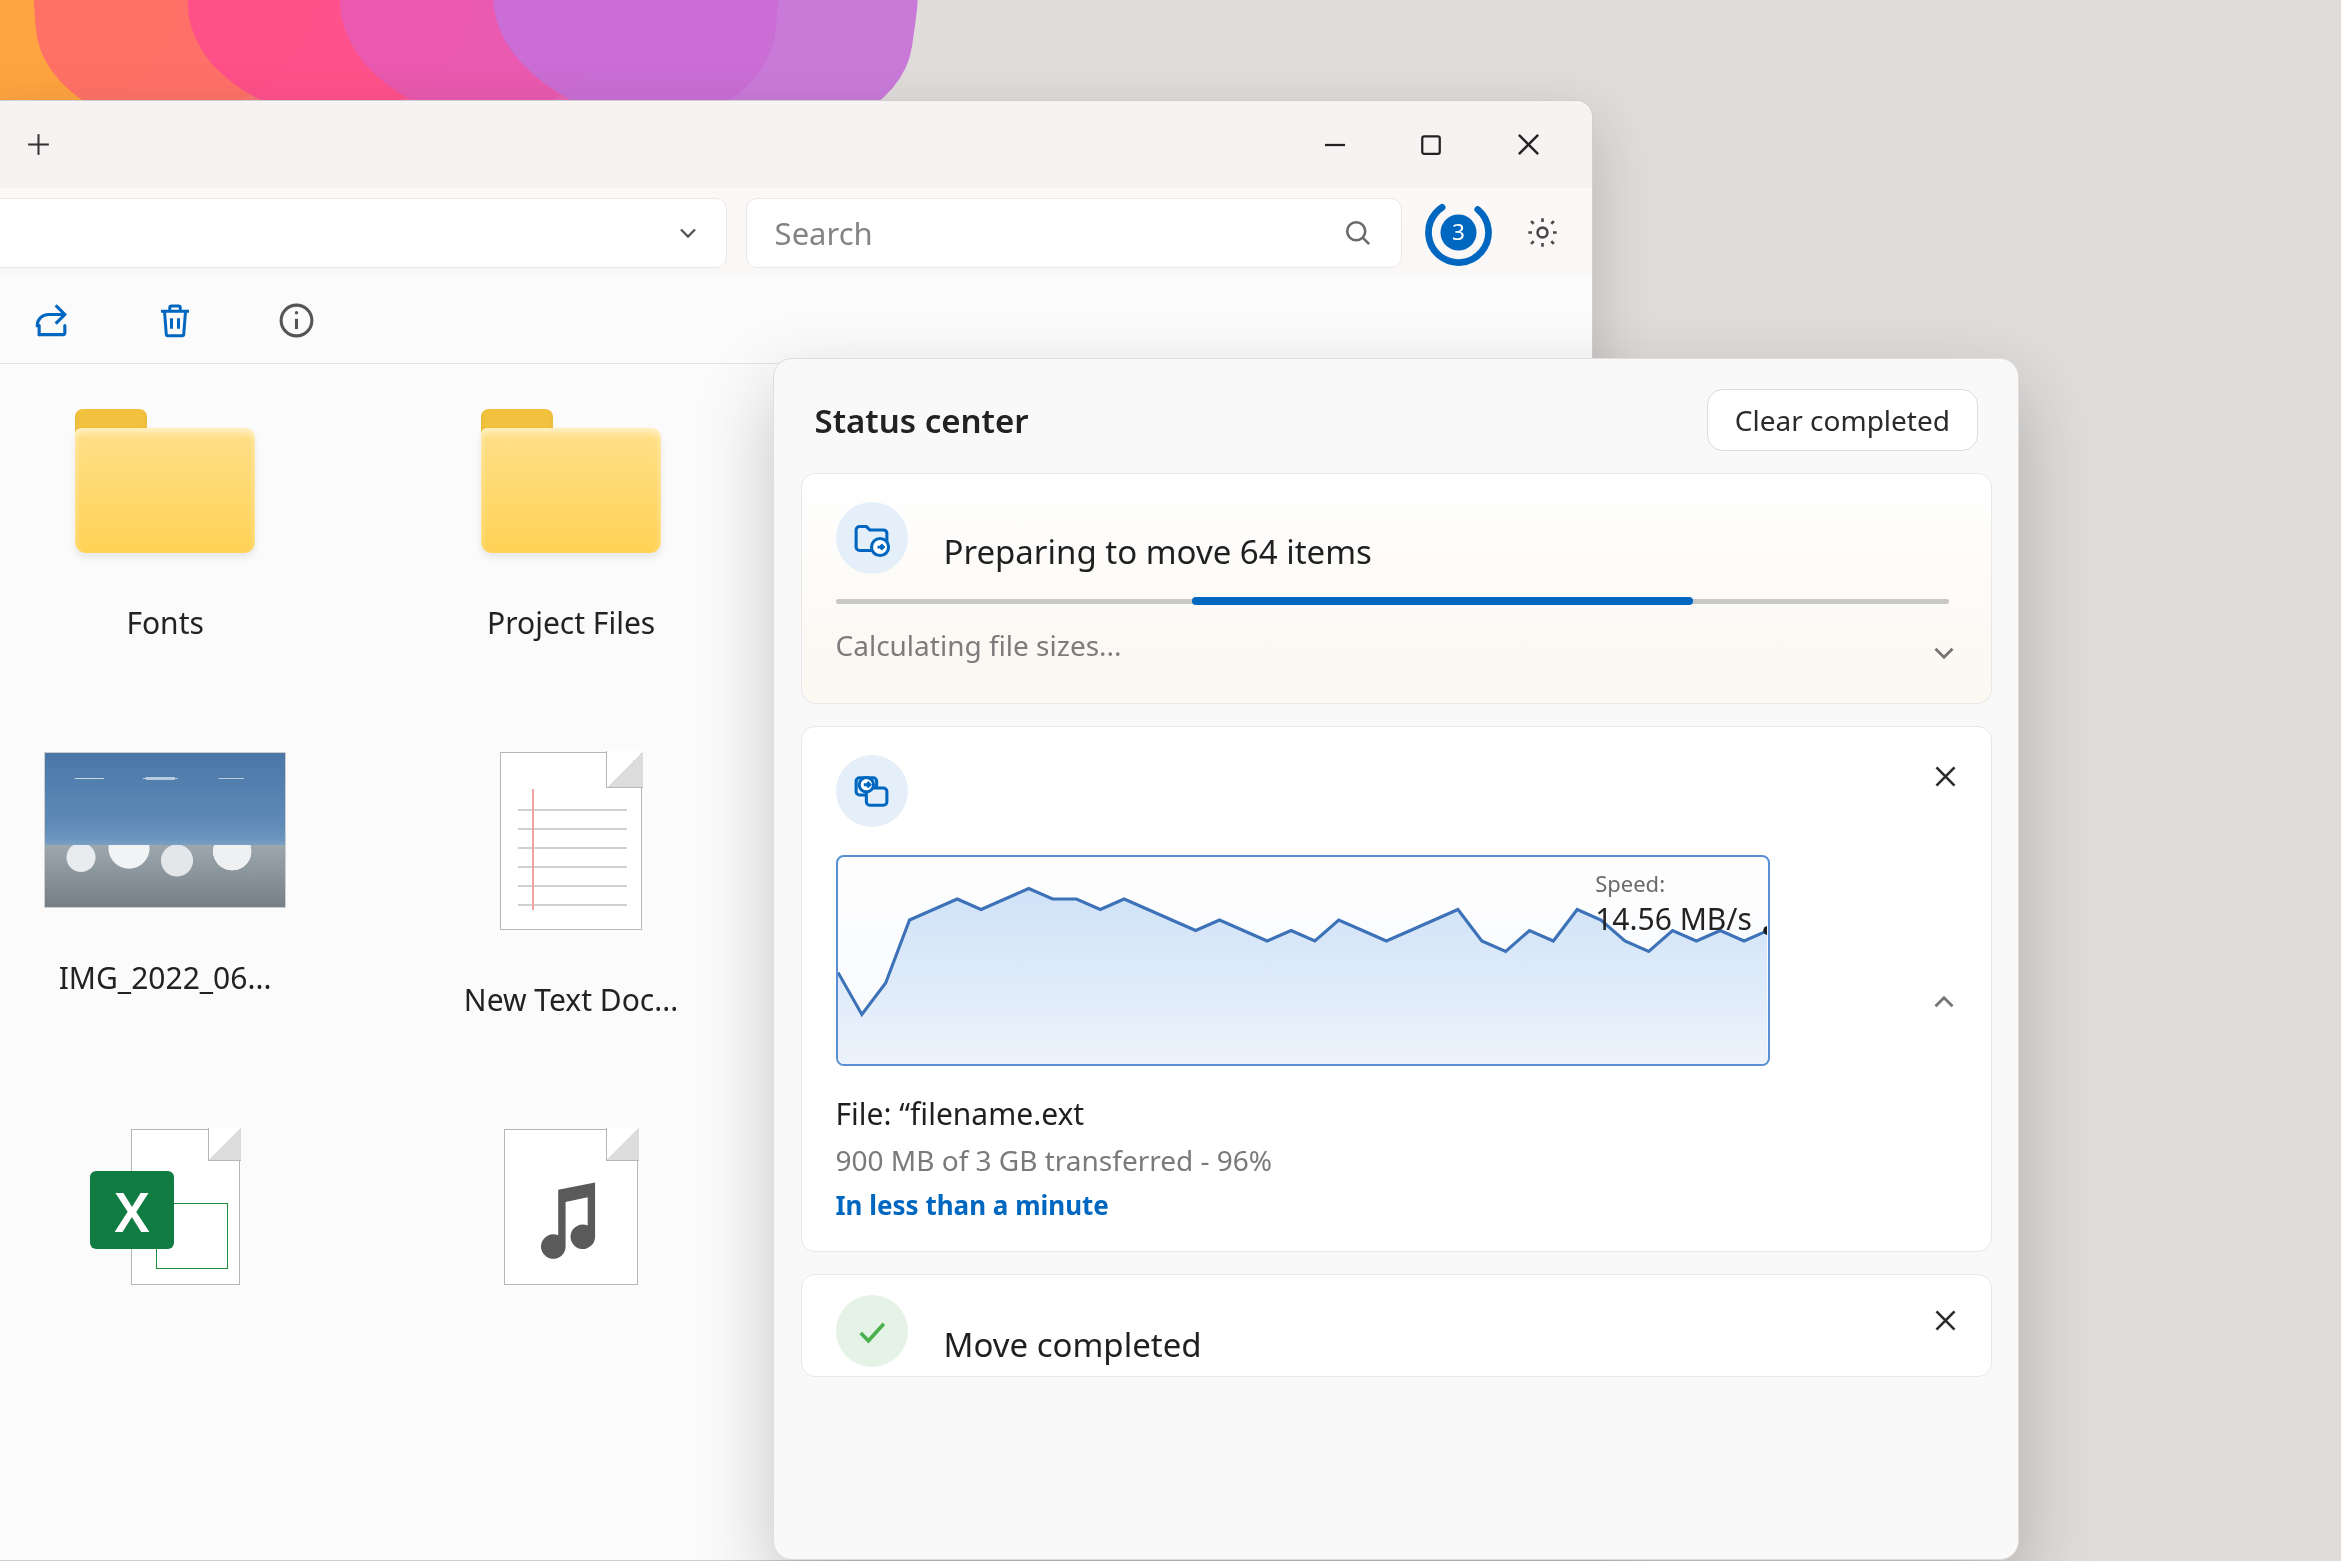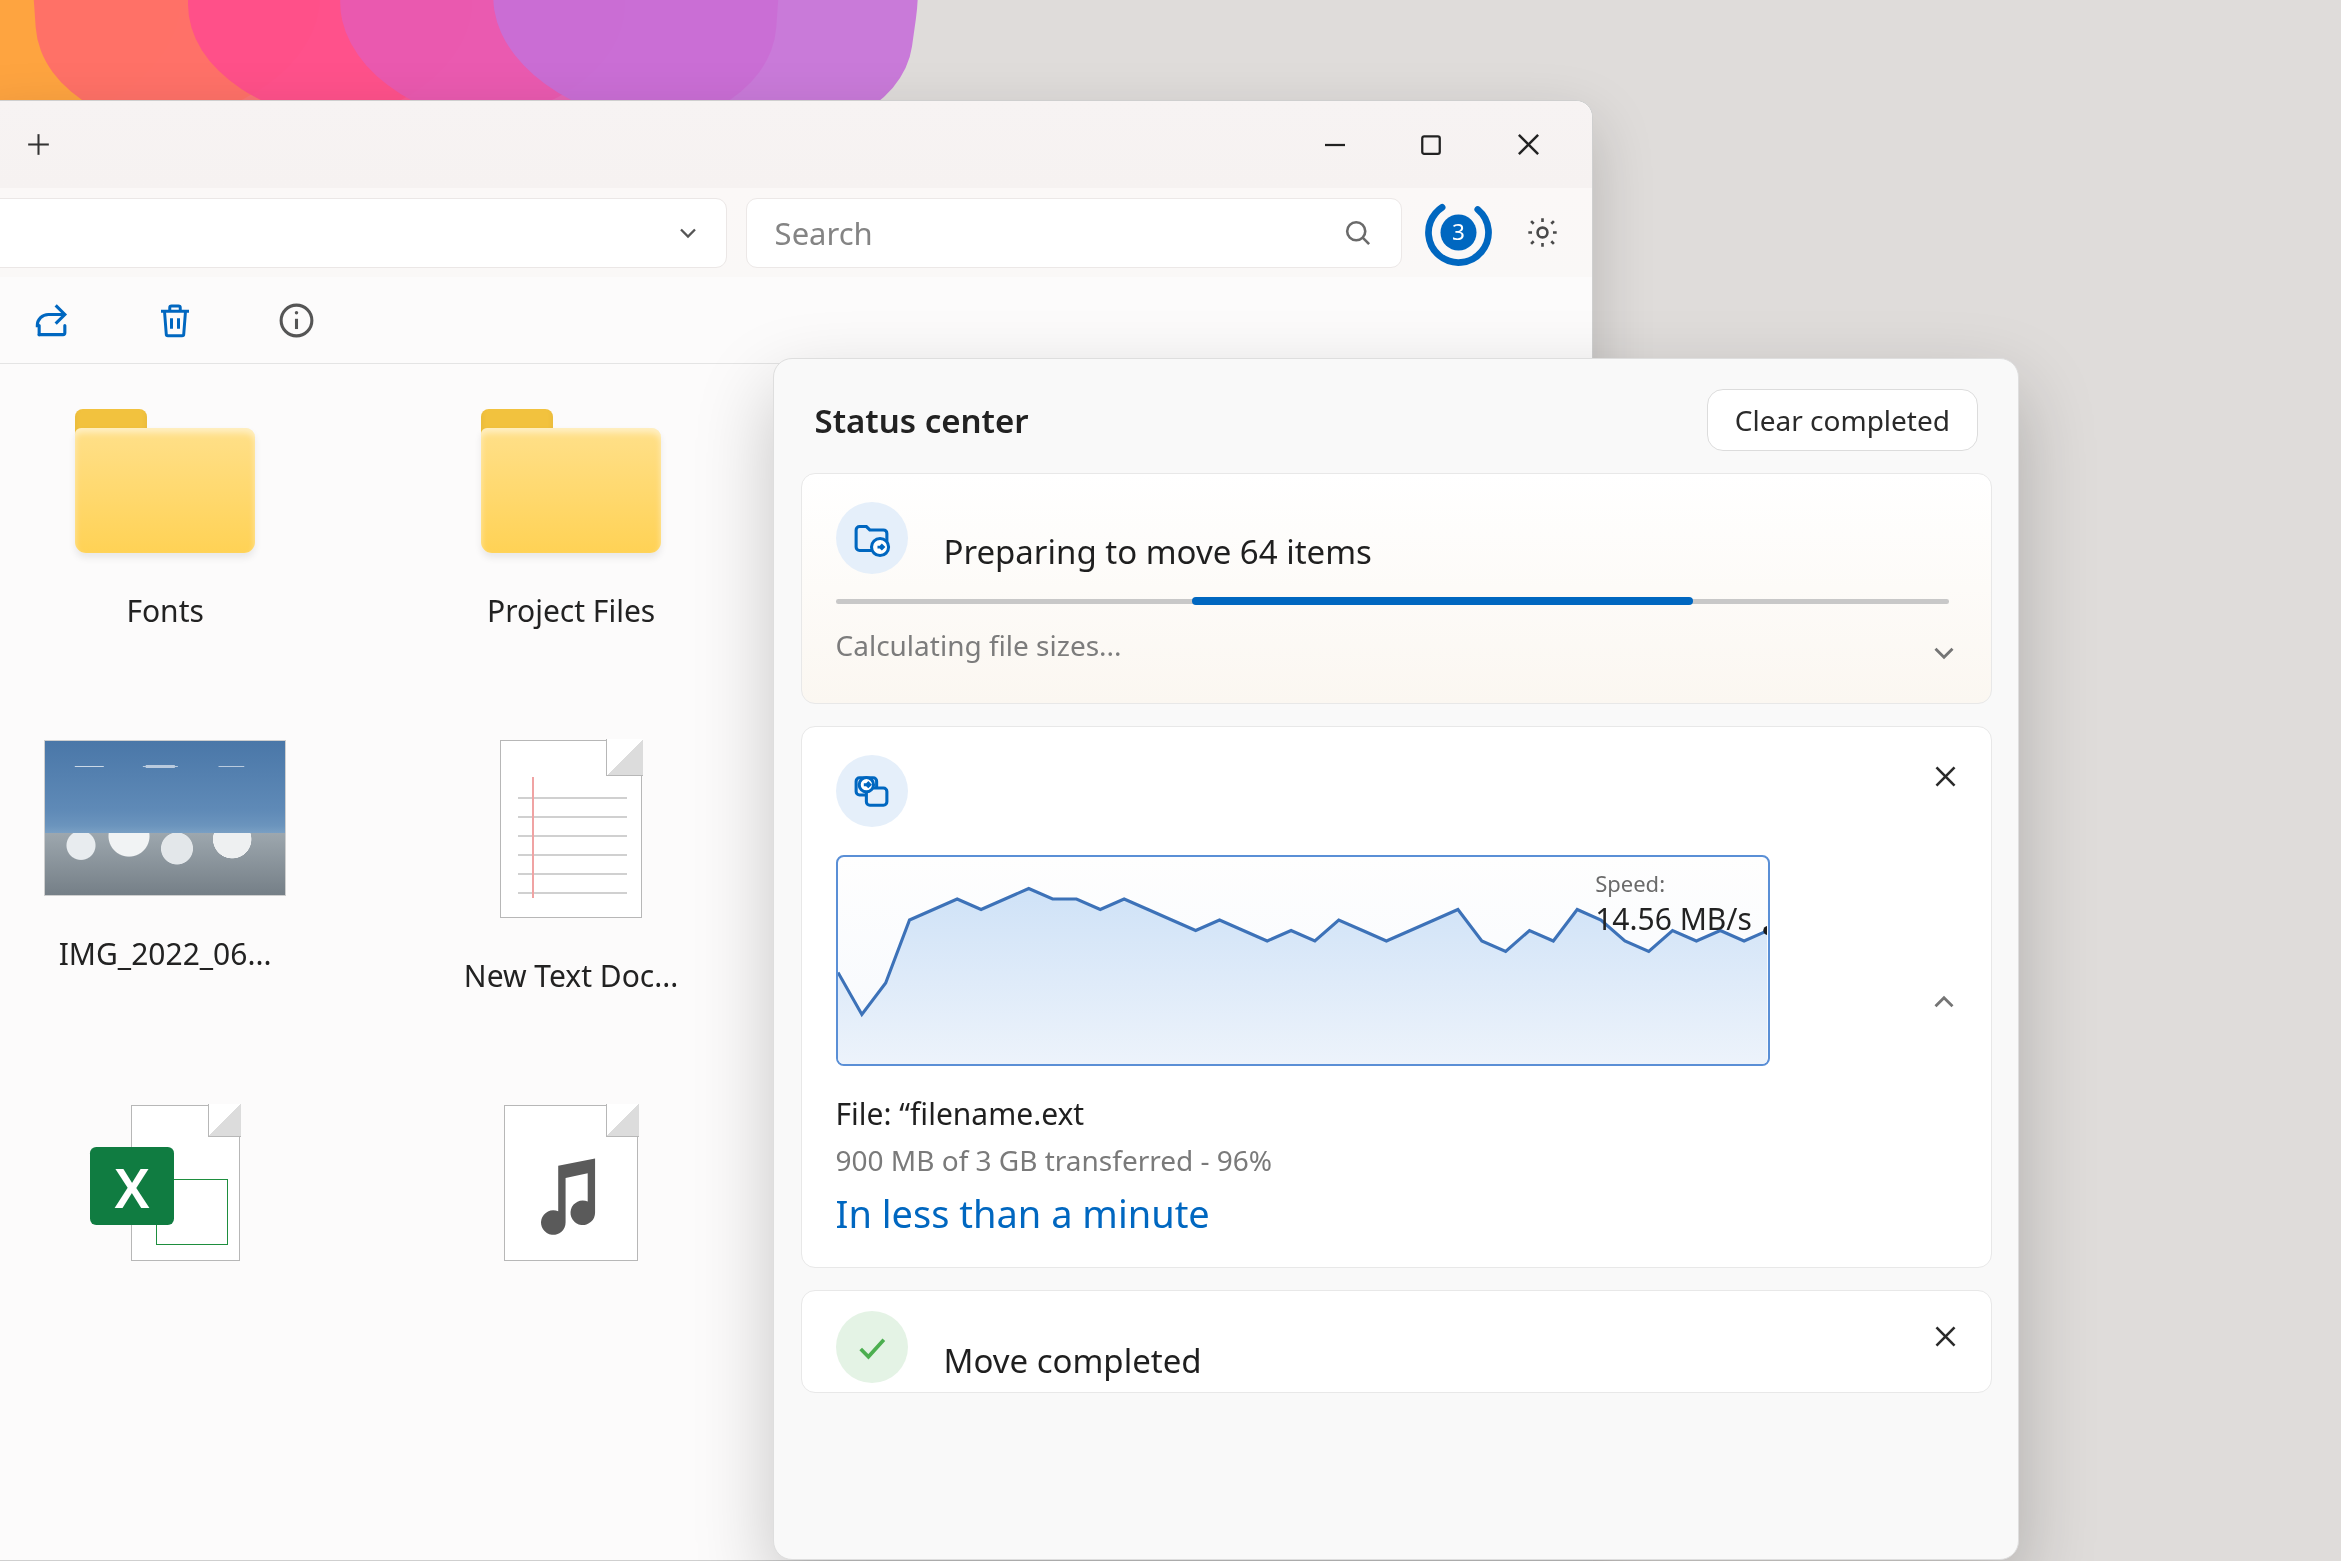--- a/index.html
+++ b/index.html
@@ -54,21 +54,21 @@
   .status-btn svg{display:block}
   .gear-btn{width:55px;height:55px;display:flex;align-items:center;justify-content:center;color:#4a4a4a}
 
   
   .toolbar{height:87px;display:flex;align-items:center;gap:80px;padding-left:52px;border-bottom:1.6px solid var(--border)}
   .toolbar .icon{color:var(--accent)}
   .toolbar .info-icon{color:#555}
 
   
   .files{padding:45px 0 0 39px;display:flex;gap:109px;flex-wrap:wrap;width:765px}
-  .file-item{width:297px;display:flex;flex-direction:column;align-items:center;gap:37px}
+  .file-item{width:297px;display:flex;flex-direction:column;align-items:center;gap:49px}
   .file-item .label{font-size:30px;color:#222;text-align:center;width:100%;overflow:hidden;text-overflow:ellipsis;white-space:nowrap}
   .folder-glyph{width:180px;height:144px;position:relative}
   .folder-glyph .tab{position:absolute;left:0;top:0;width:72px;height:33px;border-radius:7.8px 7.8px 0 0;background:var(--folder-yellow-tab);box-shadow:inset 0 -6.2px 7.8px rgba(0,0,0,.06)}
   .folder-glyph .body{position:absolute;left:0;top:19px;right:0;bottom:0;background:linear-gradient(#ffe08a,var(--folder-yellow));border-radius:6.2px 9.4px 11px 11px;box-shadow:inset 0 4.7px 6.2px rgba(255,255,255,.5),0 4.7px 7.8px rgba(0,0,0,.08)}
 
   .photo-thumb{width:242px;height:156px;border:1.6px solid #cfcfcf;background:linear-gradient(#4a77a8 0%,#5f8ab7 45%,#6b94bd 55%,#7aa0c4 60%);position:relative;overflow:hidden}
   .photo-thumb .mtn{position:absolute;bottom:0;left:0;right:0;height:62px;background:
      radial-gradient(circle at 15% 20%,#e8ecef 0 14px,transparent 15px),
      radial-gradient(circle at 35% 5%,#f1f3f4 0 20px,transparent 21px),
      radial-gradient(circle at 55% 25%,#e3e7ea 0 15.6px,transparent 16.4px),
@@ -126,21 +126,21 @@
 
   .speed-chart{margin-top:28px;height:211px;border:2.3px solid #5a8fd6;border-radius:7.8px;background:linear-gradient(180deg,#fefefe,#f6f9fd);position:relative;overflow:hidden}
   .speed-chart svg{position:absolute;inset:0}
   .speed-label{position:absolute;right:15.6px;top:11px;}
   .speed-label .k{font-size:22px;color:#6a6a6a}
   .speed-label .v{font-size:30px;color:#222;font-weight:400}
 
   .detail-lines{margin-top:26.5px;display:flex;flex-direction:column;gap:7.8px}
   .detail-lines .l1{font-size:30px;color:#1f1f1f}
   .detail-lines .l2{font-size:28px;color:#7a7a7a}
-  .detail-lines .l3{font-size:38px;color:var(--accent);font-weight:400}
+  .detail-lines .l3{font-size:26px;color:var(--accent);font-weight:700}
 
   svg{display:block}
 </style>
 </head>
 <body>
 
 <div class="wallpaper">
   <span></span>
     <span></span>
     <span></span>

